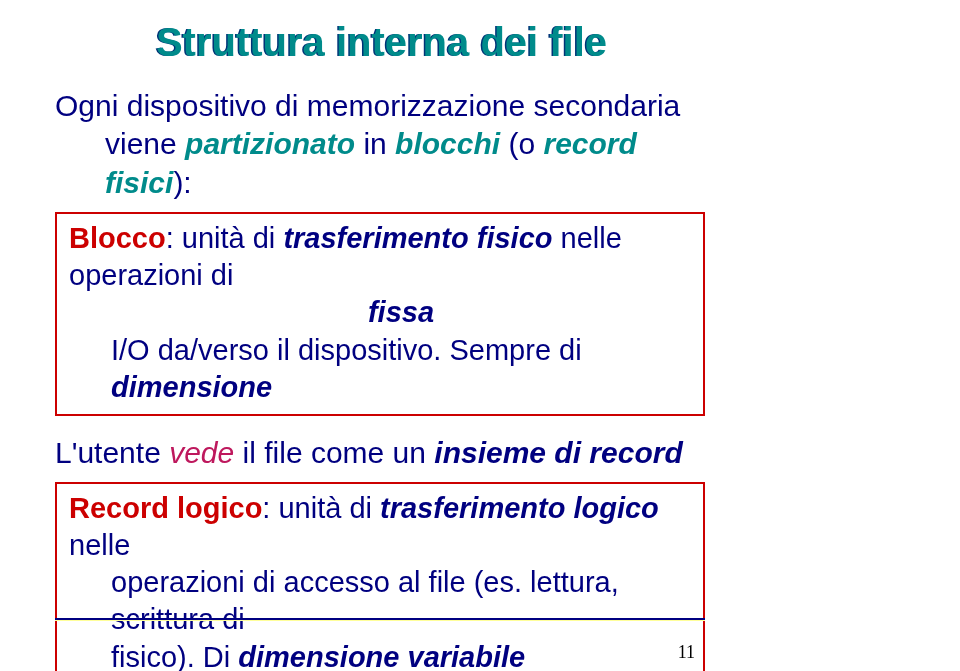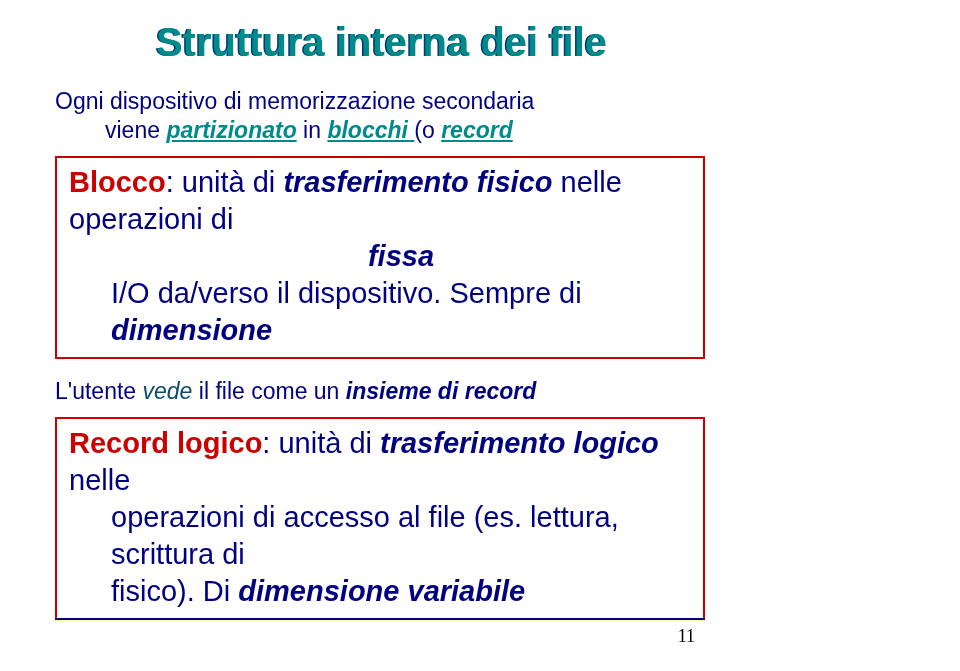--- a/index.html
+++ b/index.html
@@ -33,32 +33,32 @@
     position: absolute;
     left: 1.5px;
     top: 0;
     color: #008b8b;
     white-space: nowrap;
   }
   .title .under {
     color: #003377;
   }
   .body-text {
-    font-size: 23px;
+    font-size: 30px;
     color: #000080;
     line-height: 1.28;
     margin: 16px 0 10px 0;
   }
   .indent {
     padding-left: 50px;
   }
   .red-bold { color: #cc0000; font-weight: bold; text-align: center; }
-  .bold-italic-teal { color: #008b8b; font-style: italic; font-weight: bold; text-decoration: underline; }
+  .bold-italic-teal { color: #008b8b; font-style: italic; font-weight: bold; }
   .bold-italic-navy { color: #000080; font-style: italic; font-weight: bold; text-align: center; }
-  .italic-navy { color: #0c4a6e; font-style: italic; }
+  .italic-navy { color: #be185d; font-style: italic; }
   .box {
     border: 2px solid #cc0000;
     padding: 6px 12px 8px 12px;
     margin: 0 0 18px 0;
   }
   .box-text {
     font-size: 29px;
     color: #000080;
     line-height: 1.28;
   }
@@ -71,21 +71,21 @@
     left: 55px;
     right: 55px;
     bottom: 50px;
     height: 0;
     border-top: 2px solid #000080;
     border-bottom: 1px solid #ffff99;
   }
   .page-number {
     position: absolute;
     right: 65px;
-    bottom: 24px;
+    bottom: 8px;
     font-family: "Times New Roman", serif;
     font-size: 18px;
     color: #000000;
   }
 </style>
 </head>
 <body>
 
 <div class="page">
 
@@ -94,20 +94,23 @@
       <span class="under">Struttura interna dei file</span>
       <span class="over">Struttura interna dei file</span>
     </span>
   </h1>
 
   <p class="body-text">
     <span>Ogni dispositivo di memorizzazione secondaria</span><br>
     <span class="indent">
       <span>viene </span><span class="bold-italic-teal">partizionato</span><span> in </span><span class="bold-italic-teal">blocchi </span><span>(o </span><span class="bold-italic-teal">record</span>
     </span><br>
+    <span class="indent">
+      <span class="bold-italic-teal">fisici</span><span>):</span>
+    </span>
   </p>
 
   <div class="box">
     <div class="box-text">
       <span class="red-bold">Blocco</span><span>: unità di </span><span class="bold-italic-navy">trasferimento fisico </span><span>nelle operazioni di</span>
       <span class="hang bold-italic-navy">fissa</span>
       <span class="hang">
         <span>I/O da/verso il dispositivo. Sempre di </span><span class="bold-italic-navy">dimensione</span>
       </span>
     </div>

